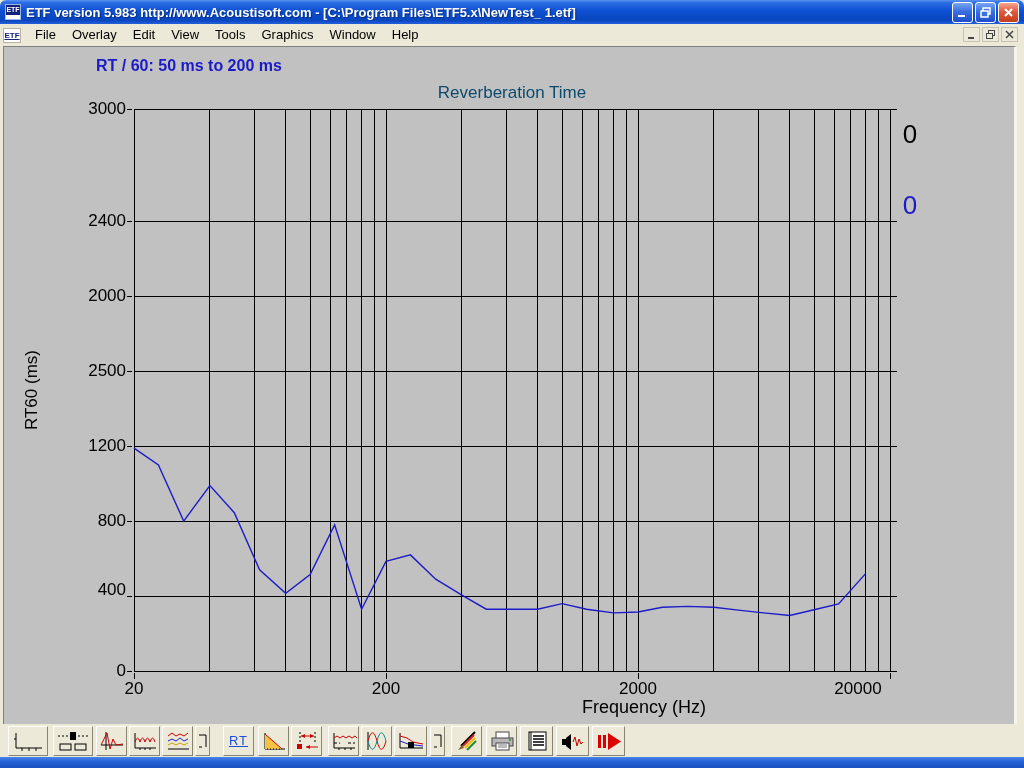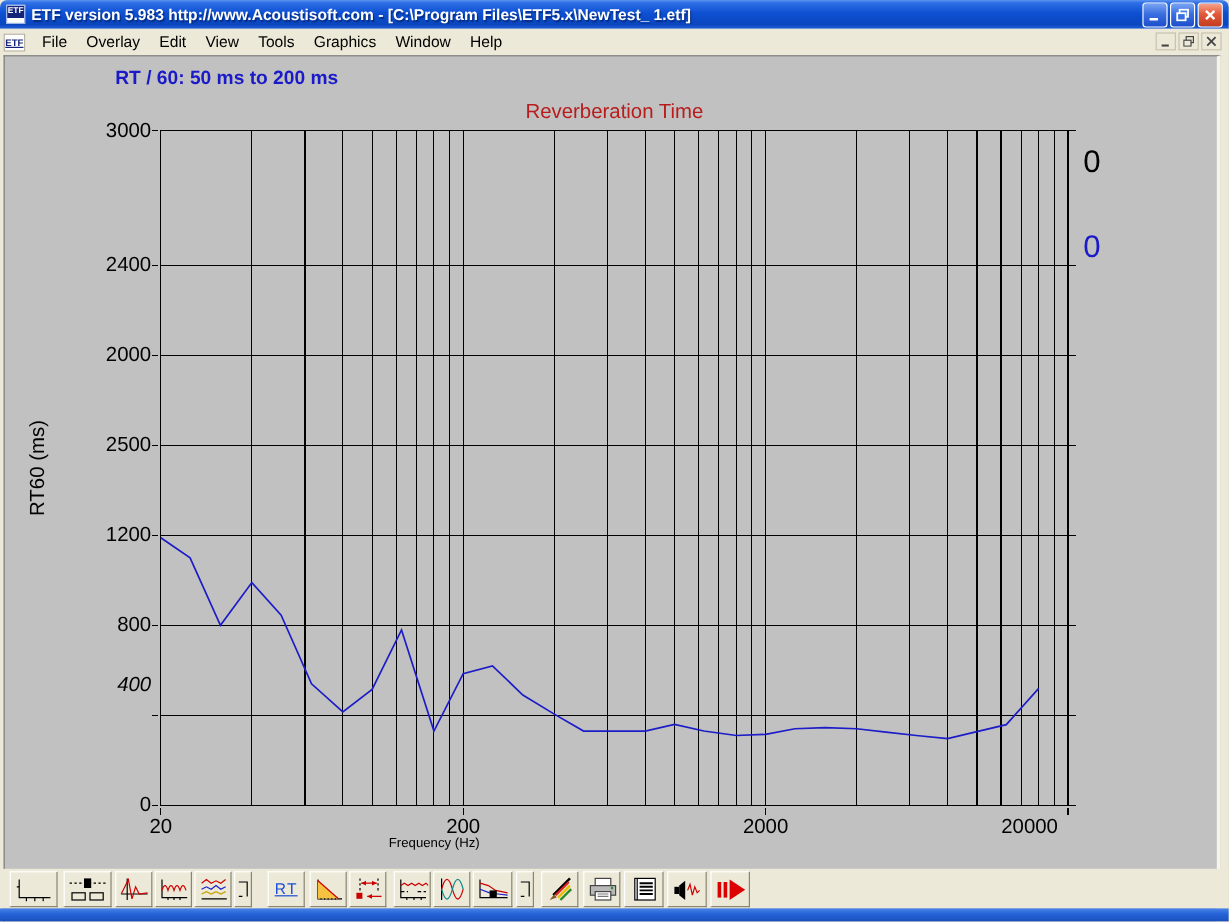--- a/index.html
+++ b/index.html
@@ -35,23 +35,23 @@
   .mdib{width:17px;height:15px;background:#ECE9D8;border:1px solid #c8c2b0;box-sizing:border-box;
     display:flex;align-items:center;justify-content:center;color:#555;}
 
   
   .client{position:absolute;left:3px;top:46px;width:1014px;height:738px;background:#C1C1C1;
     border-top:1px solid #7f7f7f;border-left:1px solid #7f7f7f;
     border-right:3px solid #F6F4EA;border-bottom:2px solid #F6F4EA;box-sizing:border-box;}
   #chart-svg{position:absolute;left:0;top:0;}
   .annotation{position:absolute;left:92px;top:10px;font-size:16px;font-weight:bold;color:#1A1AC8;}
   .chart-title{position:absolute;left:308px;top:36px;width:400px;text-align:center;
-    font-size:17px;color:#b91c1c;}
-  .xaxis-title{position:absolute;left:320px;top:650px;width:400px;text-align:left;
-    font-size:11px;color:#000;}
+    font-size:17px;color:#0c4a6e;}
+  .xaxis-title{position:absolute;left:302px;top:650px;width:400px;text-align:right;
+    font-size:18px;color:#000;}
   .yaxis-title{position:absolute;left:-42px;top:333px;width:140px;height:20px;text-align:center;
     font-size:17px;color:#000;transform:rotate(-90deg);}
   .tick-label{position:absolute;font-size:17px;color:#000;line-height:20px;}
   .ylab{left:44px;width:78px;text-align:right;}
   .xlab{width:90px;text-align:center;top:632px;}
   .legend0{position:absolute;left:894px;width:24px;text-align:center;font-size:26px;line-height:30px;}
   .legend0.black{top:72px;color:#000;}
   .legend0.blue{top:143px;color:#1A1AC8;}
 
   
@@ -183,21 +183,21 @@
       <line x1="886" y1="626" x2="886" y2="632" stroke="#000" stroke-width="1" shape-rendering="crispEdges"></line>
       <polyline points="130.0,401.1 154.4,417.9 179.7,474.1 205.9,438.5 230.3,465.7 255.6,522.8 281.7,546.3 306.1,527.5 330.6,477.9 357.6,562.2 382.0,514.4 406.4,507.9 431.7,532.2 457.9,548.1 482.3,562.2 507.6,562.2 533.7,562.2 558.1,556.6 582.6,562.2 609.6,565.9 634.0,565.0 658.4,560.3 683.7,559.4 709.9,560.3 734.3,563.1 759.6,565.9 785.7,568.5 810.1,562.7 834.6,556.9 861.6,526.6" fill="none" stroke="#1C1CC8" stroke-width="1.4"></polyline>
     </svg>
   <div class="annotation">RT / 60: 50 ms to 200 ms</div>
   <div class="chart-title">Reverberation Time</div>
   <div class="xaxis-title">Frequency (Hz)</div>
   <div class="yaxis-title">RT60 (ms)</div>
   <div class="legend0 black">0</div>
   <div class="legend0 blue">0</div>
 <div class="tick-label ylab" style="top: 614px;">0</div>
-    <div class="tick-label ylab" style="top: 514px; font-style: italic;">400</div>
+    <div class="tick-label ylab" style="top: 533px;">400</div>
     <div class="tick-label ylab" style="top: 464.133px;">800</div>
     <div class="tick-label ylab" style="top: 389.2px;">1200</div>
     <div class="tick-label ylab" style="top: 314.267px;">2500</div>
     <div class="tick-label ylab" style="top: 239.333px;">2000</div>
     <div class="tick-label ylab" style="top: 164.4px;">2400</div>
     <div class="tick-label ylab" style="top: 52px;">3000</div>
     <div class="tick-label xlab" style="left: 85px;">20</div>
     <div class="tick-label xlab" style="left: 337px;">200</div>
     <div class="tick-label xlab" style="left: 589px;">2000</div>
     <div class="tick-label xlab" style="left: 809px;">20000</div>

